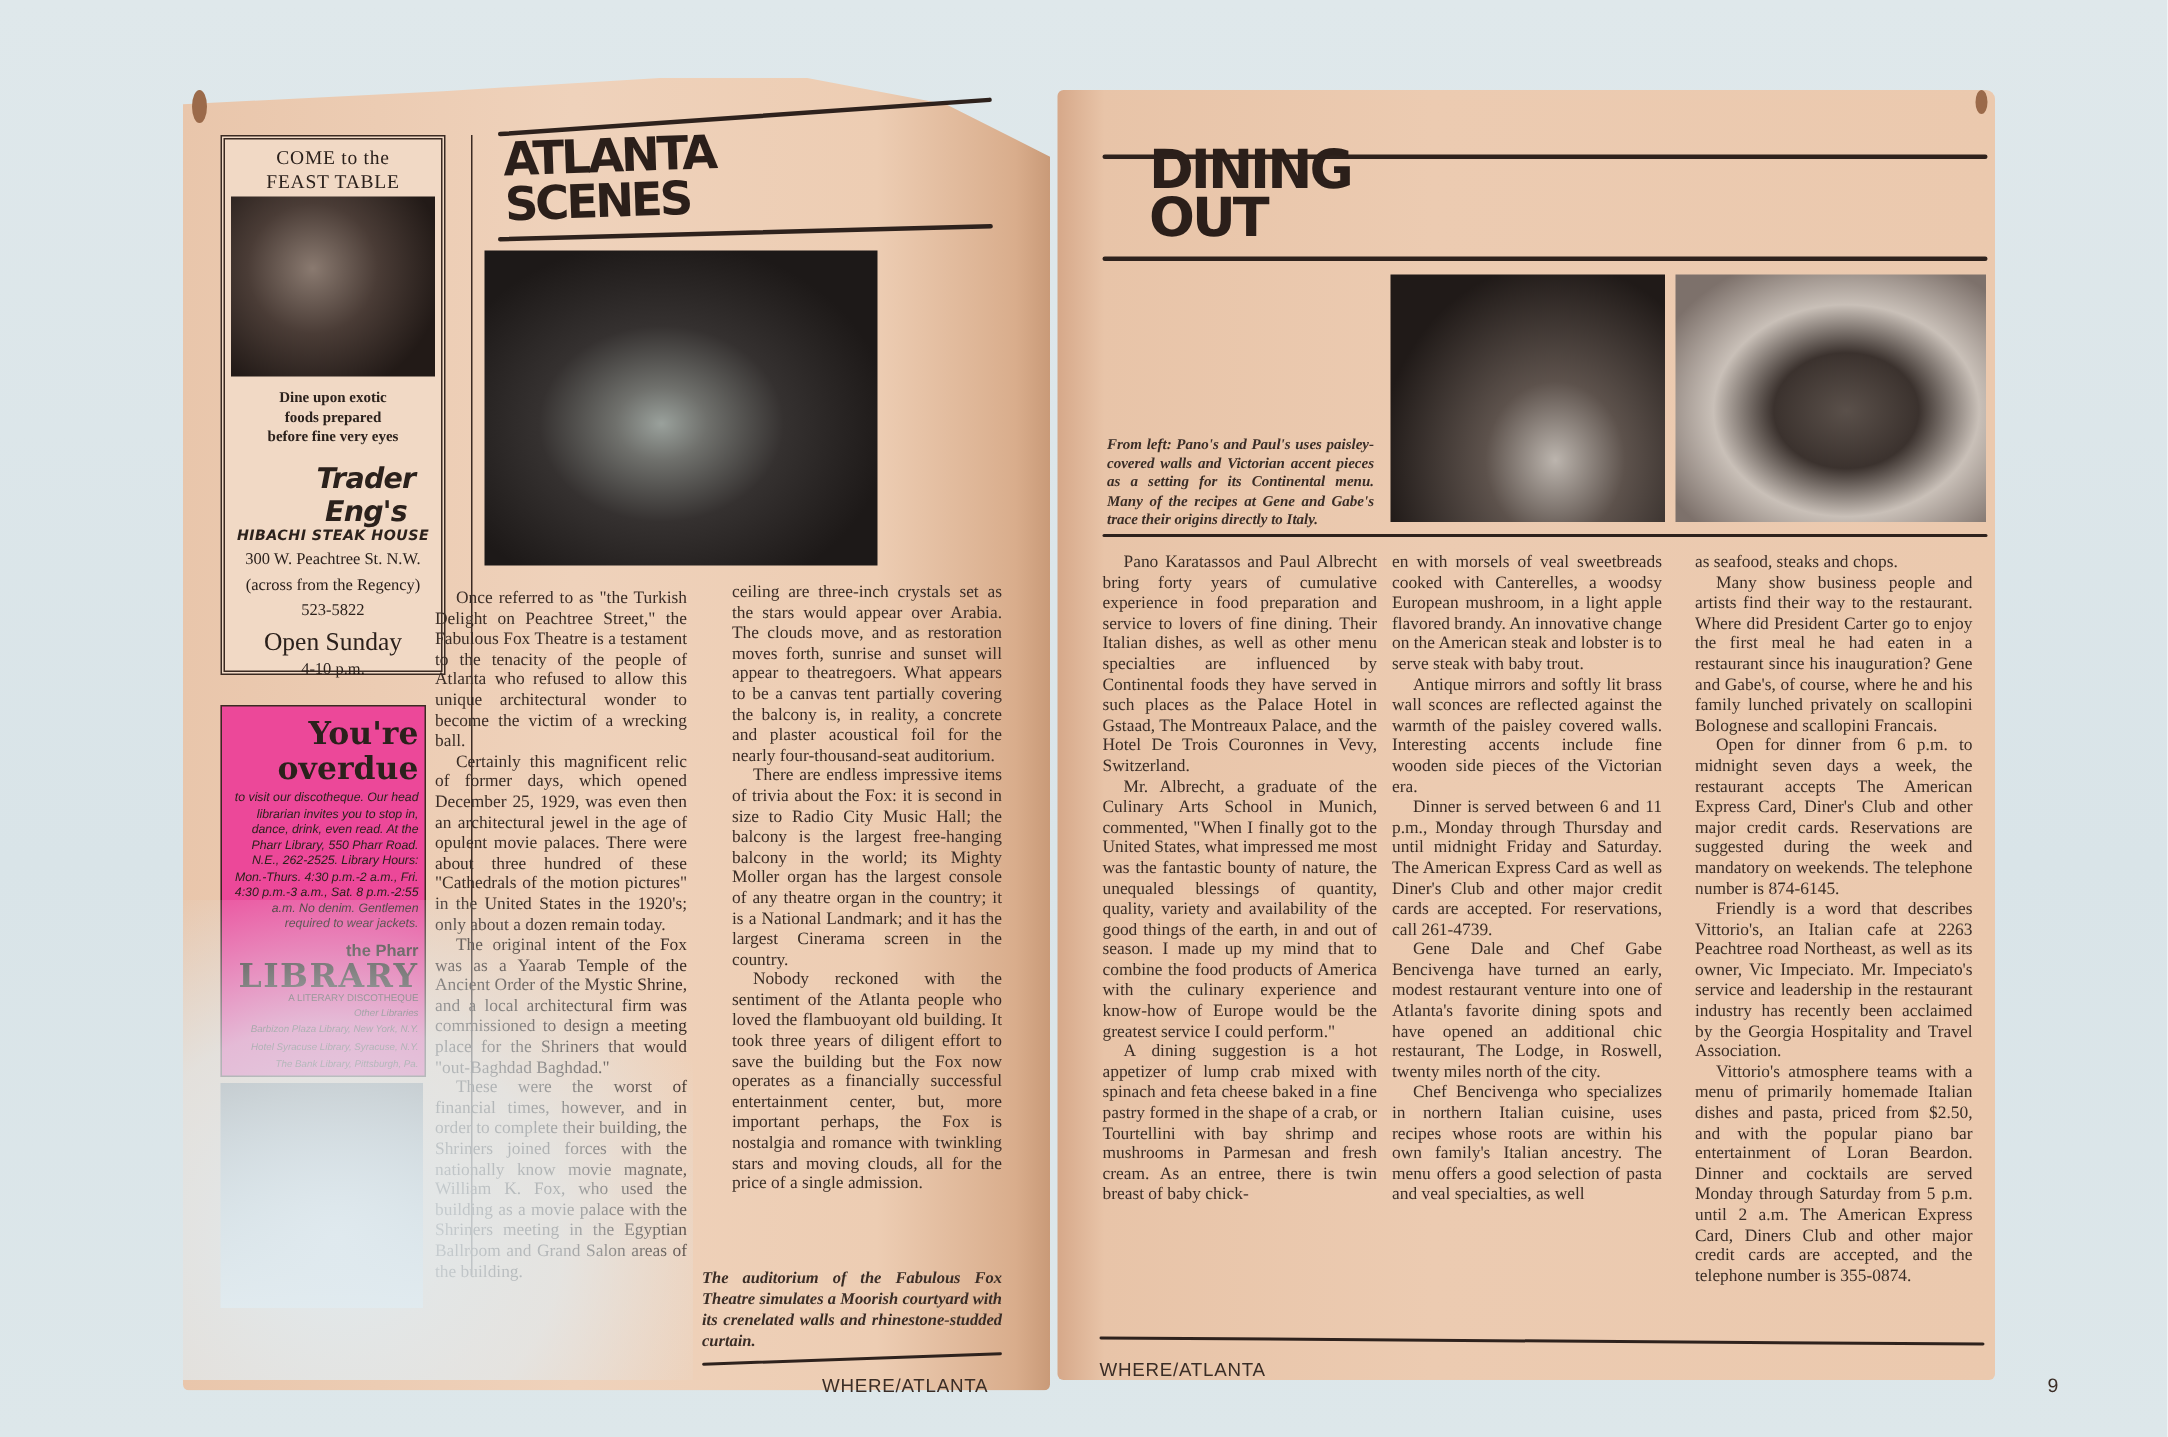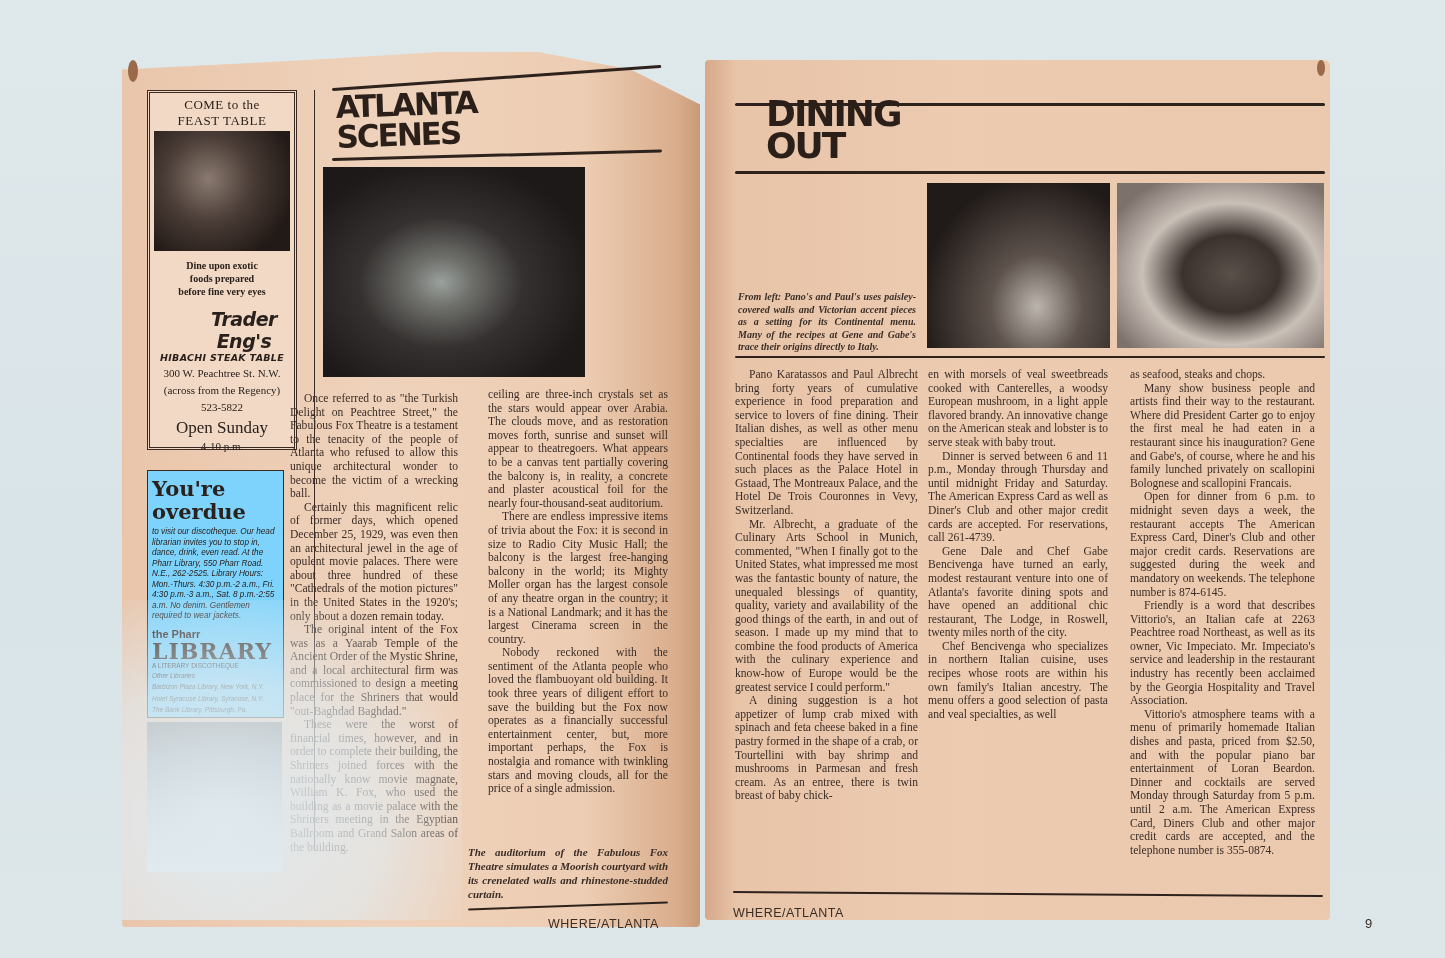--- a/index.html
+++ b/index.html
@@ -42,21 +42,21 @@
   .ad-trader .brand { font-family:"DejaVu Sans", sans-serif; font-weight:bold; font-style:italic; font-size:19px; margin-top:10px; letter-spacing:-.5px;margin-left:44px; }
   .ad-trader .sub { font-family:"DejaVu Sans", sans-serif; font-weight:bold; font-style:italic; font-size:9.5px; letter-spacing:.3px; }
   .ad-trader .addr { font-size:11px; line-height:13px; margin-top:4px; }
   .ad-trader .open { font-size:17px; margin-top:4px; }
   .ad-trader .hours { font-size:11px; margin-top:2px; }
 
   
   .ad-pharr {
     position:absolute; left:147px; top:470px; width:137px; height:248px;
     border:1.5px solid #3a2a22; padding:6px 4px; box-sizing:border-box;
-    text-align:left; background:#7dd3fc;
+    text-align:right; background:#ec4899;
   }
   .ad-pharr .big { font-family:"DejaVu Serif", serif; font-weight:bold; font-size:21px; line-height:23px; }
   .ad-pharr .copy { font-family:"Liberation Sans", sans-serif; font-style:italic; font-size:8.2px; line-height:10.5px; margin-top:4px; }
   .ad-pharr .logo-top { font-family:"Liberation Sans", sans-serif; font-weight:bold; font-size:11px; margin-top:6px; }
   .ad-pharr .logo { font-family:"DejaVu Serif", serif; font-weight:bold; font-size:22px; letter-spacing:1px; line-height:22px; }
   .ad-pharr .logo-sub { font-family:"Liberation Sans", sans-serif; font-size:6.5px; }
   .ad-pharr .others { font-family:"Liberation Sans", sans-serif; font-style:italic; font-size:6.5px; line-height:8.5px; margin-top:3px; }
   .bottom-photo { position:absolute; left:147px; top:722px; width:135px; height:150px; background:linear-gradient(180deg,#7b7b7b,#b6c2c6 60%,#dfe8eb); }
 
   .vrule { position:absolute; width:1px; background:#3a2a22; }
@@ -109,21 +109,21 @@
 <div class="staple" style="left:1317px;top:60px;width:8px;height:16px;"></div>
 
 <div class="ad-trader">
   <div class="headline">COME to the</div>
   <div class="headline">FEAST TABLE</div>
   <div class="ad-photo"></div>
   <div class="tag">Dine upon exotic</div>
   <div class="tag">foods prepared</div>
   <div class="tag">before fine very eyes</div>
   <div class="brand">Trader Eng's</div>
-  <div class="sub">HIBACHI STEAK TABLE</div>
+  <div class="sub">HIBACHI STEAK HOUSE</div>
   <div class="addr">300 W. Peachtree St. N.W.</div>
   <div class="addr">(across from the Regency)</div>
   <div class="addr">523-5822</div>
   <div class="open">Open Sunday</div>
   <div class="hours">4-10 p.m.</div>
 </div>
 
 <div class="ad-pharr">
   <div class="big">You're</div>
   <div class="big">overdue</div>
@@ -177,20 +177,21 @@
 <div class="photo-food"></div>
 <div class="hrule" style="left:735px;top:356px;width:590px;height:1.5px;"></div>
 
 <div class="col" style="left:735px;top:368px;width:183px;">
   <p>Pano Karatassos and Paul Albrecht bring forty years of cumulative experience in food preparation and service to lovers of fine dining. Their Italian dishes, as well as other menu specialties are influenced by Continental foods they have served in such places as the Palace Hotel in Gstaad, The Montreaux Palace, and the Hotel De Trois Couronnes in Vevy, Switzerland.</p>
   <p>Mr. Albrecht, a graduate of the Culinary Arts School in Munich, commented, "When I finally got to the United States, what impressed me most was the fantastic bounty of nature, the unequaled blessings of quantity, quality, variety and availability of the good things of the earth, in and out of season. I made up my mind that to combine the food products of America with the culinary experience and know-how of Europe would be the greatest service I could perform."</p>
   <p>A dining suggestion is a hot appetizer of lump crab mixed with spinach and feta cheese baked in a fine pastry formed in the shape of a crab, or Tourtellini with bay shrimp and mushrooms in Parmesan and fresh cream. As an entree, there is twin breast of baby chick-</p>
 </div>
 <div class="col" style="left:928px;top:368px;width:180px;">
   <p class="noind">en with morsels of veal sweetbreads cooked with Canterelles, a woodsy European mushroom, in a light apple flavored brandy. An innovative change on the American steak and lobster is to serve steak with baby trout.</p>
+  <p>Antique mirrors and softly lit brass wall sconces are reflected against the warmth of the paisley covered walls. Interesting accents include fine wooden side pieces of the Victorian era.</p>
   <p>Dinner is served between 6 and 11 p.m., Monday through Thursday and until midnight Friday and Saturday. The American Express Card as well as Diner's Club and other major credit cards are accepted. For reservations, call 261-4739.</p>
   <p>Gene Dale and Chef Gabe Bencivenga have turned an early, modest restaurant venture into one of Atlanta's favorite dining spots and have opened an additional chic restaurant, The Lodge, in Roswell, twenty miles north of the city.</p>
   <p>Chef Bencivenga who specializes in northern Italian cuisine, uses recipes whose roots are within his own family's Italian ancestry. The menu offers a good selection of pasta and veal specialties, as well</p>
 </div>
 <div class="col" style="left:1130px;top:368px;width:185px;">
   <p class="noind">as seafood, steaks and chops.</p>
   <p>Many show business people and artists find their way to the restaurant. Where did President Carter go to enjoy the first meal he had eaten in a restaurant since his inauguration? Gene and Gabe's, of course, where he and his family lunched privately on scallopini Bolognese and scallopini Francais.</p>
   <p>Open for dinner from 6 p.m. to midnight seven days a week, the restaurant accepts The American Express Card, Diner's Club and other major credit cards. Reservations are suggested during the week and mandatory on weekends. The telephone number is 874-6145.</p>
   <p>Friendly is a word that describes Vittorio's, an Italian cafe at 2263 Peachtree road Northeast, as well as its owner, Vic Impeciato. Mr. Impeciato's service and leadership in the restaurant industry has recently been acclaimed by the Georgia Hospitality and Travel Association.</p>
   <p>Vittorio's atmosphere teams with a menu of primarily homemade Italian dishes and pasta, priced from $2.50, and with the popular piano bar entertainment of Loran Beardon. Dinner and cocktails are served Monday through Saturday from 5 p.m. until 2 a.m. The American Express Card, Diners Club and other major credit cards are accepted, and the telephone number is 355-0874.</p>

